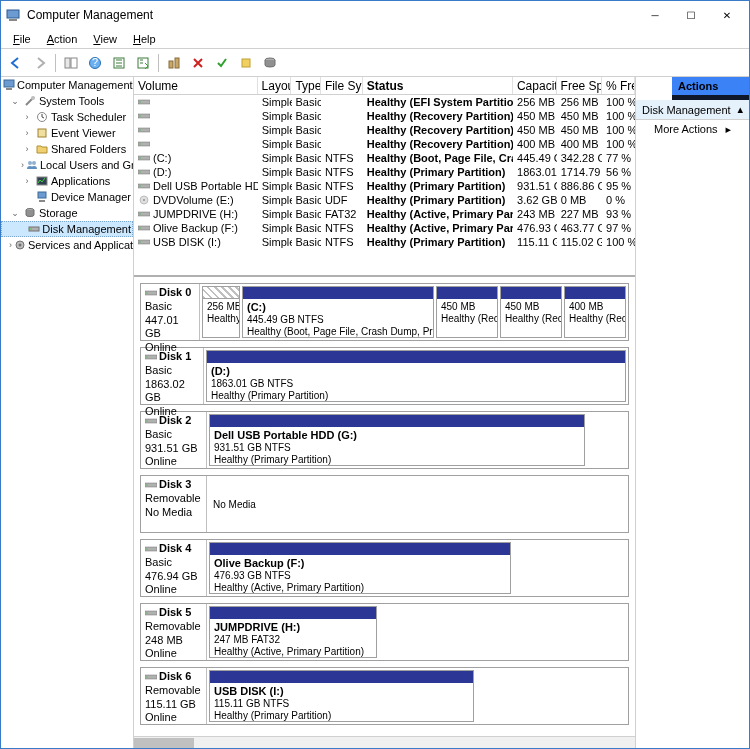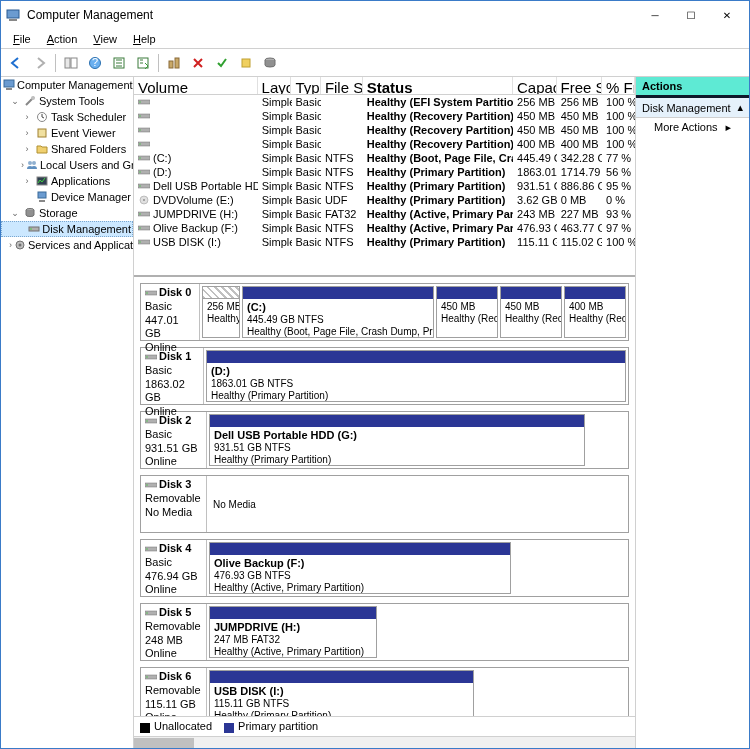--- a/index.html
+++ b/index.html
@@ -19,42 +19,42 @@
 .tree { width: 133px; background: #fff; border-right: 1px solid #d0d0d0; overflow: hidden; font-size: 11px; }
 .tree-item { display: flex; align-items: center; padding: 1px 2px; white-space: nowrap; cursor: pointer; gap: 2px; }
 .tree-item.selected { background: #cce8ff; border: 1px dotted #7aa7d0; padding: 0 1px; }
 .tree-item .twisty { width: 12px; text-align: center; color: #666; font-size: 9px; }
 .tree-item .ticon { width: 14px; height: 14px; display: inline-flex; align-items: center; justify-content: center; }
 .tree-item.l1 { padding-left: 8px; }
 .tree-item.l2 { padding-left: 20px; }
 .center { flex: 1; display: flex; flex-direction: column; border-right: 1px solid #d0d0d0; overflow: hidden; }
 .volumes { height: 200px; border-bottom: 2px solid #b0b0b0; overflow: hidden; }
 .vol-head { display: flex; background: #fff; border-bottom: 1px solid #d0d0d0; height: 18px; }
-.vol-head > div { padding: 2px 4px; border-right: 1px solid #e0e0e0; font-size: 15px; white-space: nowrap; overflow: hidden; cursor: pointer; }
+.vol-head > div { padding: 2px 4px; border-right: 1px solid #e0e0e0; font-size: 12px; white-space: nowrap; overflow: hidden; cursor: pointer; }
 .vol-row { display: flex; height: 14px; }
 .vol-row > div { padding: 0 4px; white-space: nowrap; overflow: hidden; font-size: 11px; display: flex; align-items: center; }
 .vol-row .vicon { width: 12px; height: 10px; margin-right: 3px; display: inline-block; }
 .c-vol { width: 138px; } .c-lay { width: 37px; } .c-typ { width: 32px; } .c-fs { width: 46px; }
 .c-st { width: 168px; font-weight: bold; } .c-cap { width: 48px; text-align: right; } .c-fr { width: 50px; text-align: right; } .c-pc { width: 36px; text-align: right; }
 .diagrams { flex: 1; overflow-y: auto; padding: 6px; }
 .disk { border: 1px solid #a0a0a0; margin-bottom: 6px; display: flex; background: #fff; height: 58px; }
 .disk-left { width: 66px; border-right: 1px solid #c0c0c0; padding: 2px 4px; font-size: 10px; line-height: 1.25; }
 .disk-left .dname { font-weight: bold; display: flex; align-items: center; gap: 2px; }
 .disk-left .dicon { width: 12px; height: 10px; display: inline-block; }
 .disk-right { flex: 1; display: flex; padding: 2px; gap: 2px; }
 .part { border: 1px solid #a0a0a0; display: flex; flex-direction: column; overflow: hidden; }
 .part-head { height: 12px; background: #2b3695; }
 .part-head.hatched { background: repeating-linear-gradient(45deg,#c0c0c0,#c0c0c0 2px,#fff 2px,#fff 5px); border-bottom: 1px solid #a0a0a0; }
 .part-body { flex: 1; padding: 2px 4px; font-size: 10px; line-height: 1.2; overflow: hidden; white-space: nowrap; }
 .part-body b { font-weight: bold; }
 .nomedia { flex: 1; display: flex; align-items: center; padding-left: 4px; font-size: 10px; }
 .legend { height: 20px; border-top: 1px solid #d0d0d0; display: flex; align-items: center; padding: 0 6px; gap: 12px; font-size: 11px; }
 .legend .sw { width: 10px; height: 10px; display: inline-block; margin-right: 4px; vertical-align: middle; }
 .actions { width: 113px; background: #fff; }
-.actions-head { background: #5eead4; padding: 3px 6px; font-weight: bold; border-bottom: 3px solid #0f172a; }
+.actions-head { background: #3b82f6; padding: 3px 6px; font-weight: bold; border-bottom: 5px solid #0f172a; margin-left: 36px; }
 .actions-sect { background: #e5f1fb; padding: 3px 6px; border-bottom: 1px solid #d0d0d0; display: flex; justify-content: space-between; align-items: center; cursor: pointer; }
 .actions-item { padding: 3px 18px; cursor: pointer; display: flex; justify-content: space-between; }
 .scrollbar { height: 12px; background: #f0f0f0; border-top: 1px solid #d0d0d0; position: relative; }
 .scrollbar .thumb { position: absolute; left: 0; width: 60px; height: 10px; top: 1px; background: #c0c0c0; }
 svg { display: block; }
 </style>
 </head>
 <body>
 
 <div class="titlebar">
@@ -590,24 +590,20 @@
           </div>
           <div class="disk-right">
             <div class="part" style="width:265px">
               <div class="part-head"></div>
               <div class="part-body"><b>USB DISK  (I:)</b><br>115.11 GB NTFS<br>Healthy (Primary Partition)</div>
             </div>
           </div>
         </div>
       </div>
 
-    <div class="legend">
-      <span><span class="sw" style="background:#000"></span><span>Unallocated</span></span>
-      <span><span class="sw" style="background:#2b3695"></span><span>Primary partition</span></span>
-    </div>
 
     <div class="scrollbar">
         <div class="thumb"></div>
       </div>
   </div>
 
   <div class="actions">
     <div class="actions-head">Actions</div>
     <div class="actions-sect">
         <span>Disk Management</span>

